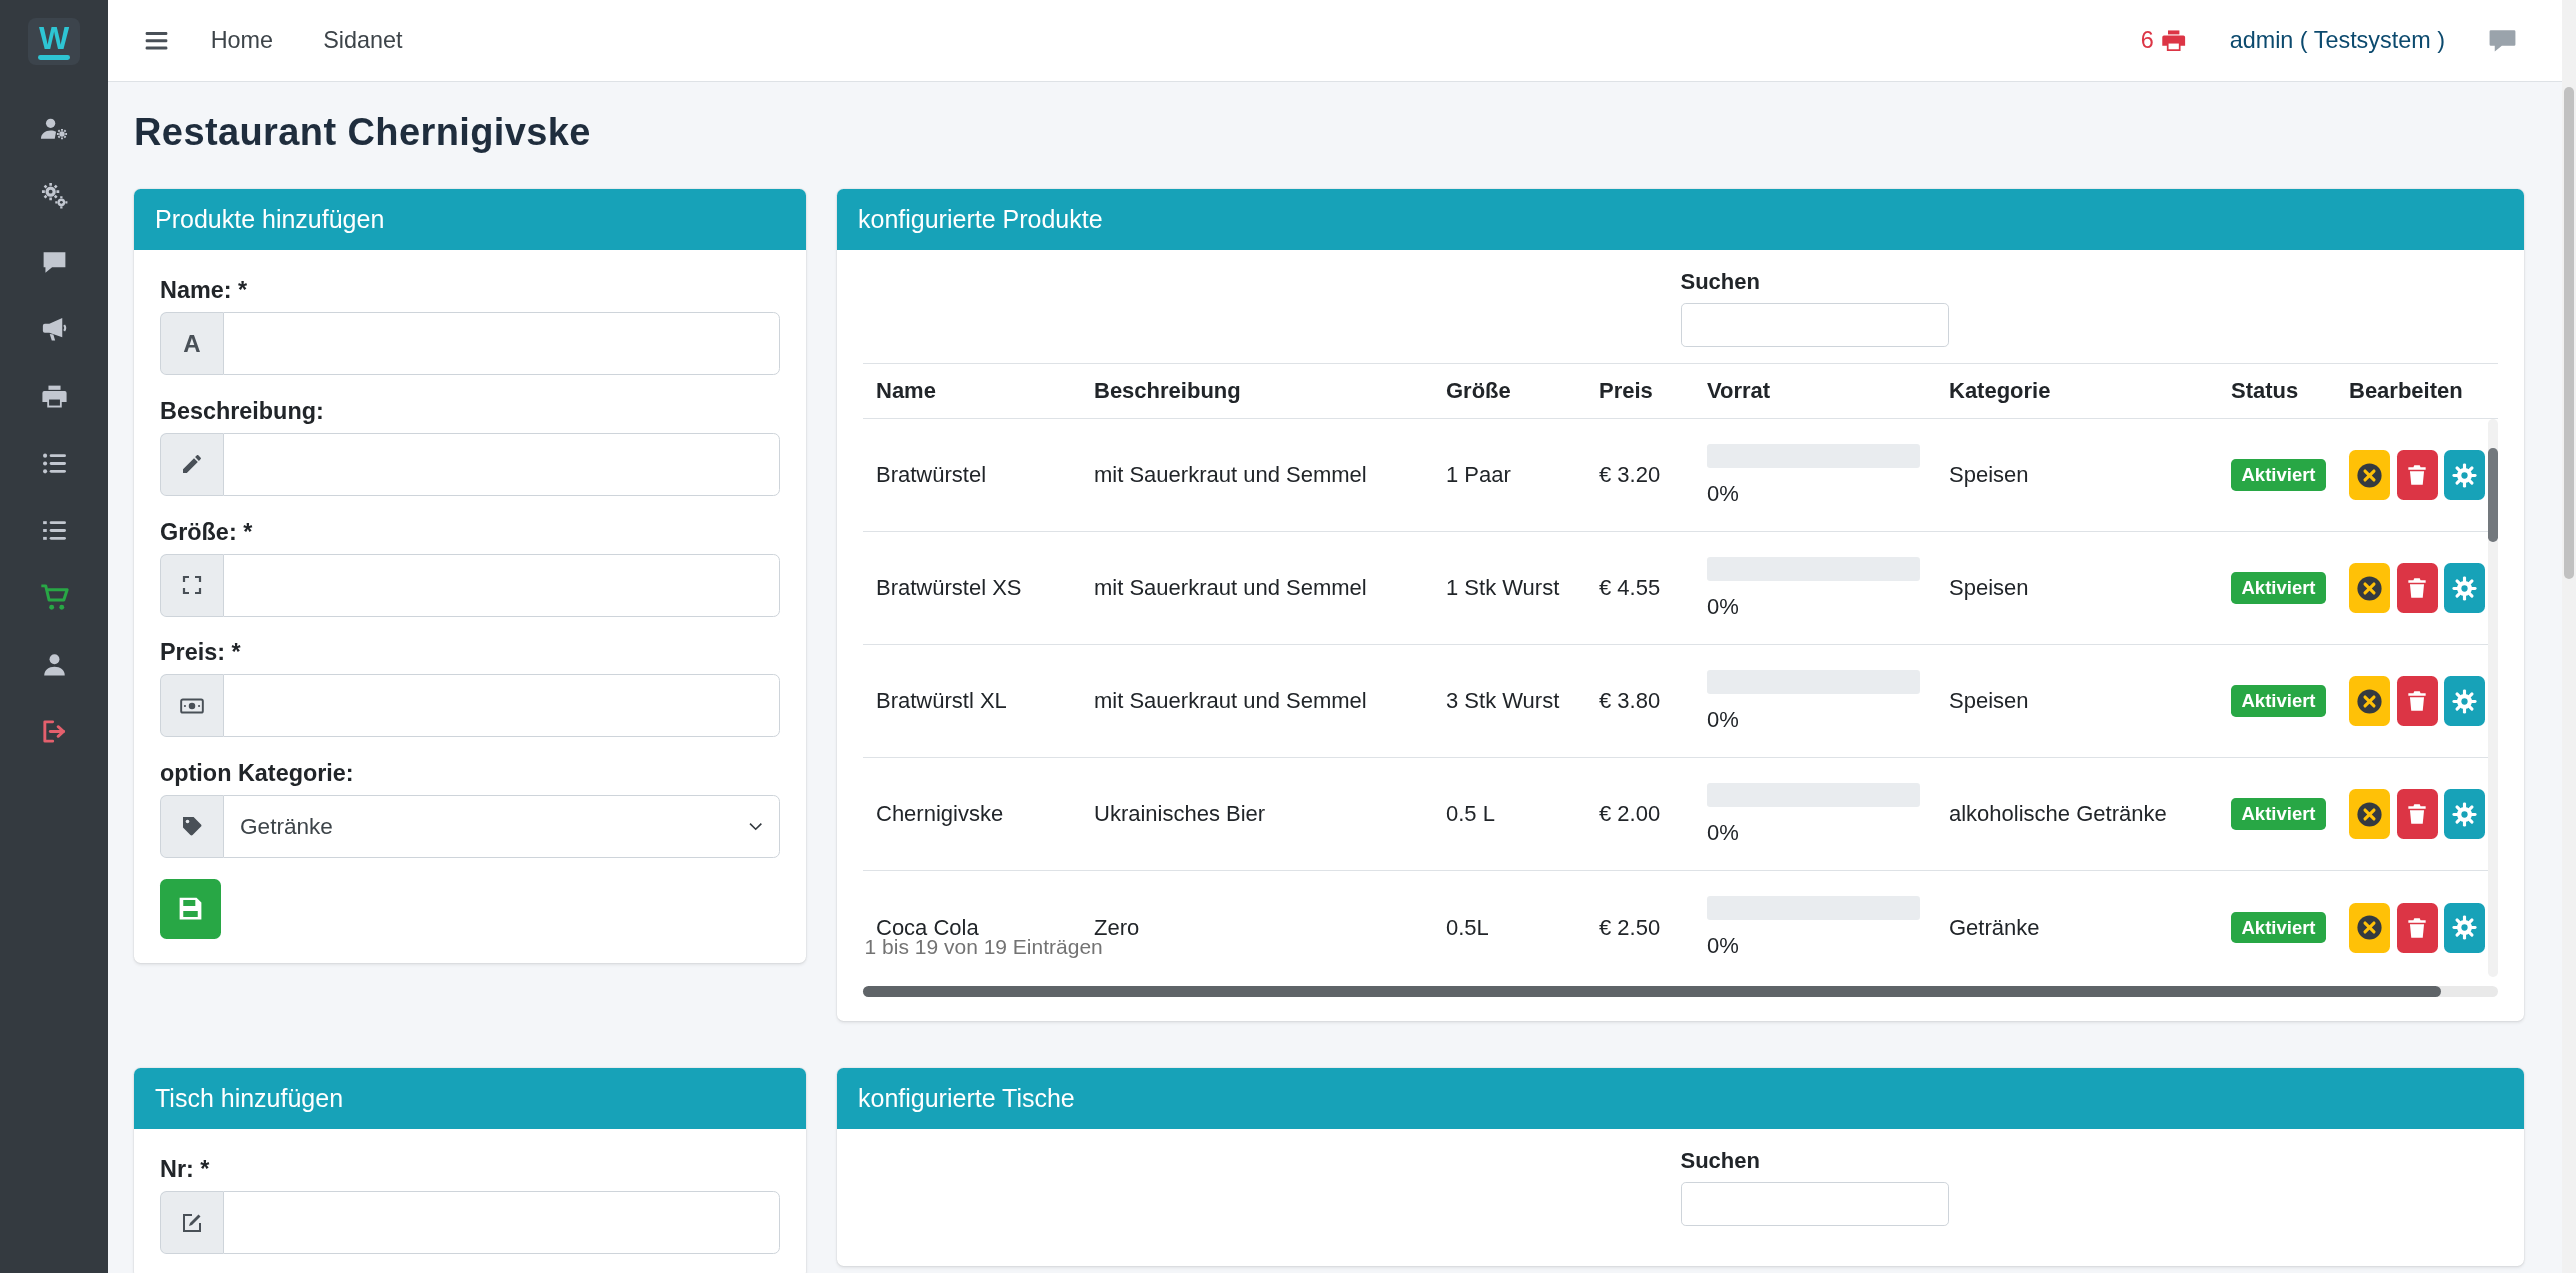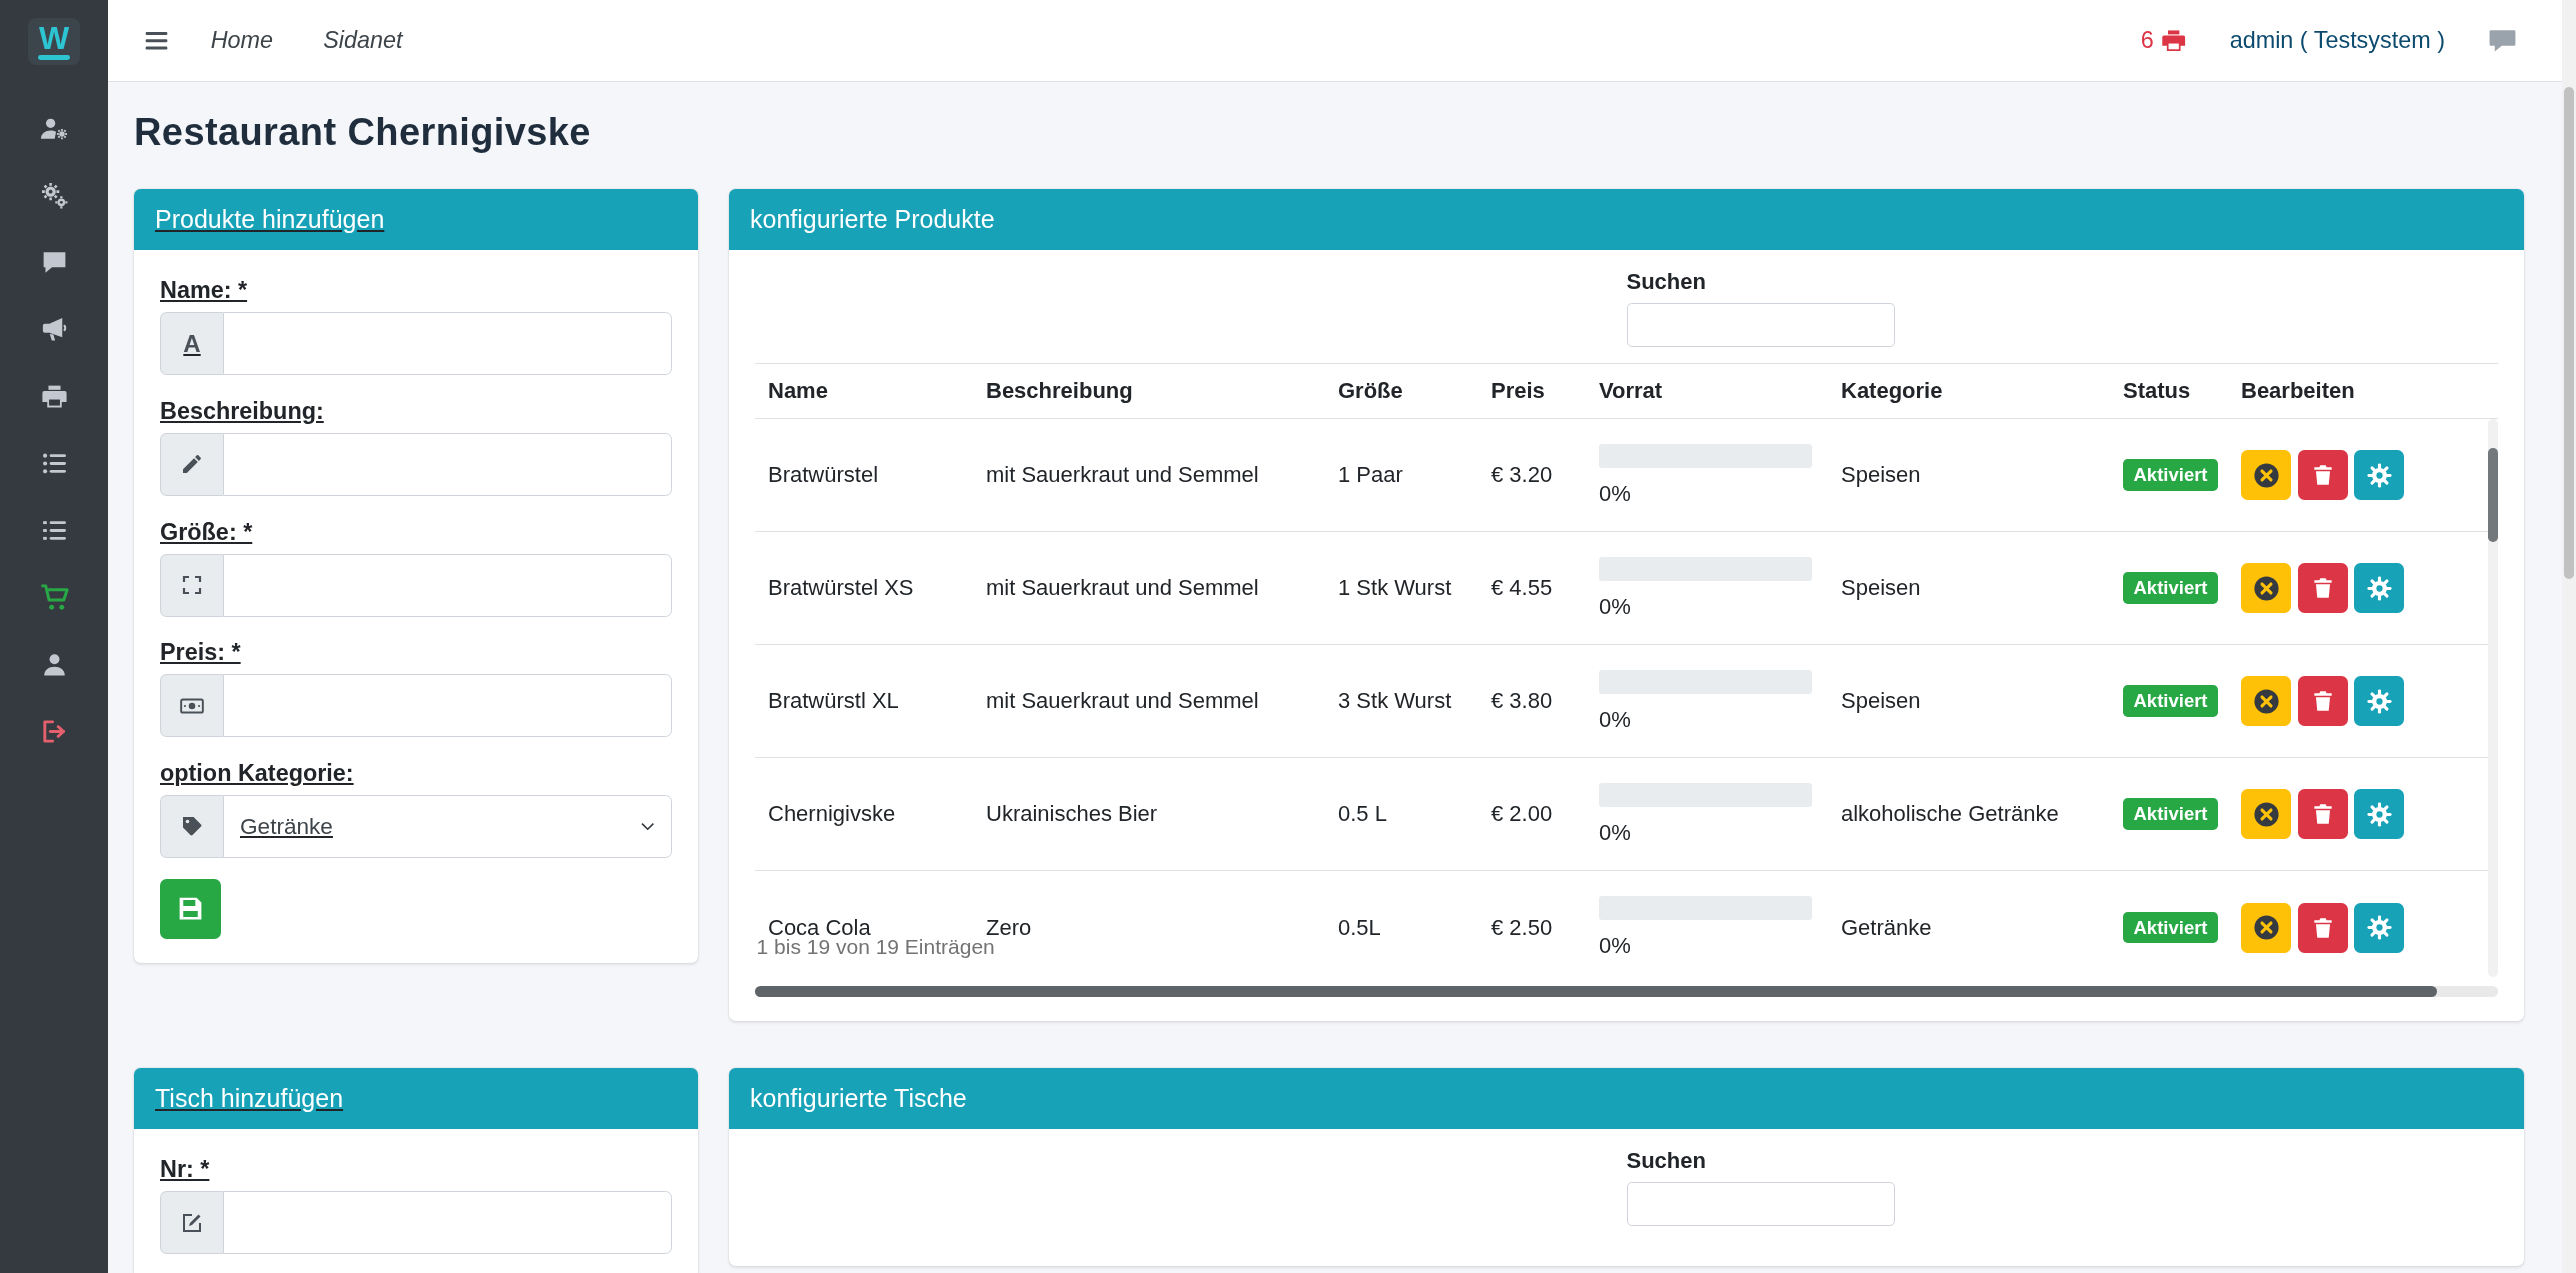--- a/index.html
+++ b/index.html
@@ -14,33 +14,33 @@
   
   .sidebar { position:fixed; left:0; top:0; width:108px; height:1273px; background:#343a40; z-index:20; }
   .brand { height:82px; display:flex; align-items:center; justify-content:center; }
   .logo-badge { width:52px; height:47px; border-radius:8px; background:#3c444c; display:flex; flex-direction:column; align-items:center; justify-content:center; }
   .logo-badge .w { font-size:32px; font-weight:bold; color:#2ec5d3; line-height:1; }
   .logo-badge .wave { width:32px; height:4.8px; border-radius:2.4px; background:#2ec5d3; margin-top:1.6px; }
   .side-nav { display:flex; flex-direction:column; align-items:center; padding-top:29px; gap:32px; }
   .snav-item { width:56px; height:35px; display:flex; align-items:center; justify-content:center; cursor:pointer; }
   
   .navbar { position:fixed; left:108px; top:0; right:0; height:82px; background:#ffffff; border-bottom:1.6px solid #dee2e6; display:flex; align-items:center; padding:0 29px 0 24px; z-index:15; }
-  .nav-left { display:flex; align-items:center; gap:11.3px;font-style:italic; }
+  .nav-left { display:flex; align-items:center; gap:11.3px; }
   .hamburger { display:flex; align-items:center; justify-content:center; width:48px; height:48px; cursor:pointer; }
   .nav-link { font-size:23.4px; color:#3d4449; padding:0 19.4px; cursor:pointer; text-decoration:none; }
   .nav-right { margin-left:auto; display:flex; align-items:center; gap:42px; padding-right:29px; }
   .print-group { display:flex; align-items:center; gap:6.5px; color:#dc3545; font-size:23.4px; cursor:pointer; }
   .user-label { font-size:23.4px; color:#0c4a6e; cursor:pointer; }
   .chat-btn { cursor:pointer; display:flex; align-items:center; }
   
   .content { position:absolute; left:108px; top:82px; right:0; bottom:0; padding:29px 52px 0 26px; }
   .page-title { font-size:38px; font-weight:bold; color:#1f2d3d; margin-bottom:35px; letter-spacing:0.4px; }
   .cards-row { display:flex; gap:31px; align-items:flex-start; }
   .cards-row + .cards-row { margin-top:47px; }
-  .col-left { width:564px; flex:none;text-decoration:underline; }
+  .col-left { width:672px; flex:none; }
   .col-right { flex:1; min-width:0; }
   .card { background:#ffffff; border-radius:6.5px; box-shadow:0 0 1.6px rgba(0,0,0,.18), 0 1.6px 3.2px rgba(0,0,0,.08); }
   .card-header { background:#17a2b8; color:#ffffff; font-size:25px; padding:16px 21px; border-radius:6.5px 6.5px 0 0; }
   .card-body { padding:19.4px 26px 24px 26px; }
   
   .field-label { display:block; font-size:23.4px; font-weight:bold; color:#212529; margin:22.6px 0 8px 0; }
   .field-label.first { margin-top:8px; }
   .ig { display:flex; }
   .ig-pre { width:63px; min-width:63px; background:#e9ecef; border:1.6px solid #ced4da; border-right:none; border-radius:6.5px 0 0 6.5px; display:flex; align-items:center; justify-content:center; color:#495057; font-weight:bold; font-size:24px; }
   .ig input { flex:1; min-width:0; height:63px; border:1.6px solid #ced4da; border-radius:0 6.5px 6.5px 0; font:22.6px "Liberation Sans",sans-serif; padding:0 16px; color:#495057; background:#fff; outline:none; }

